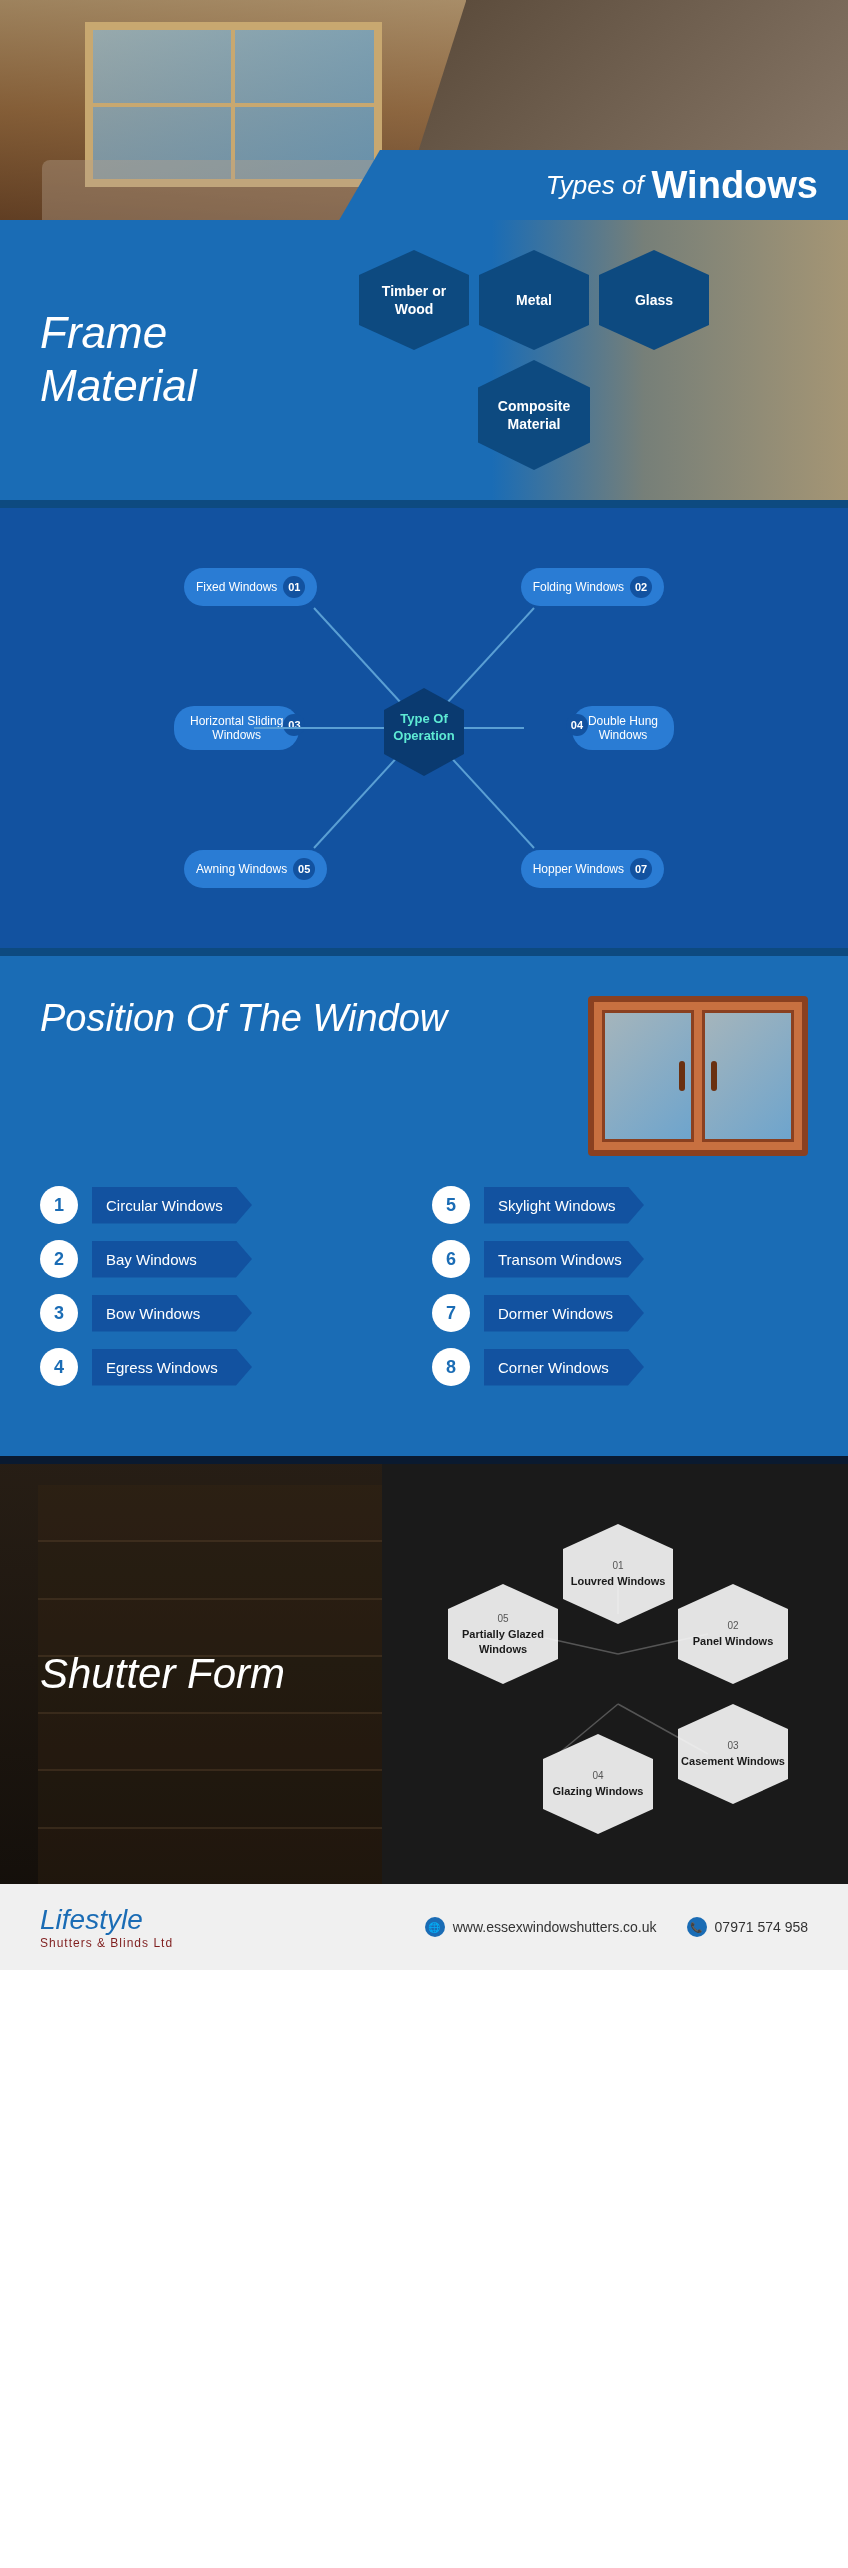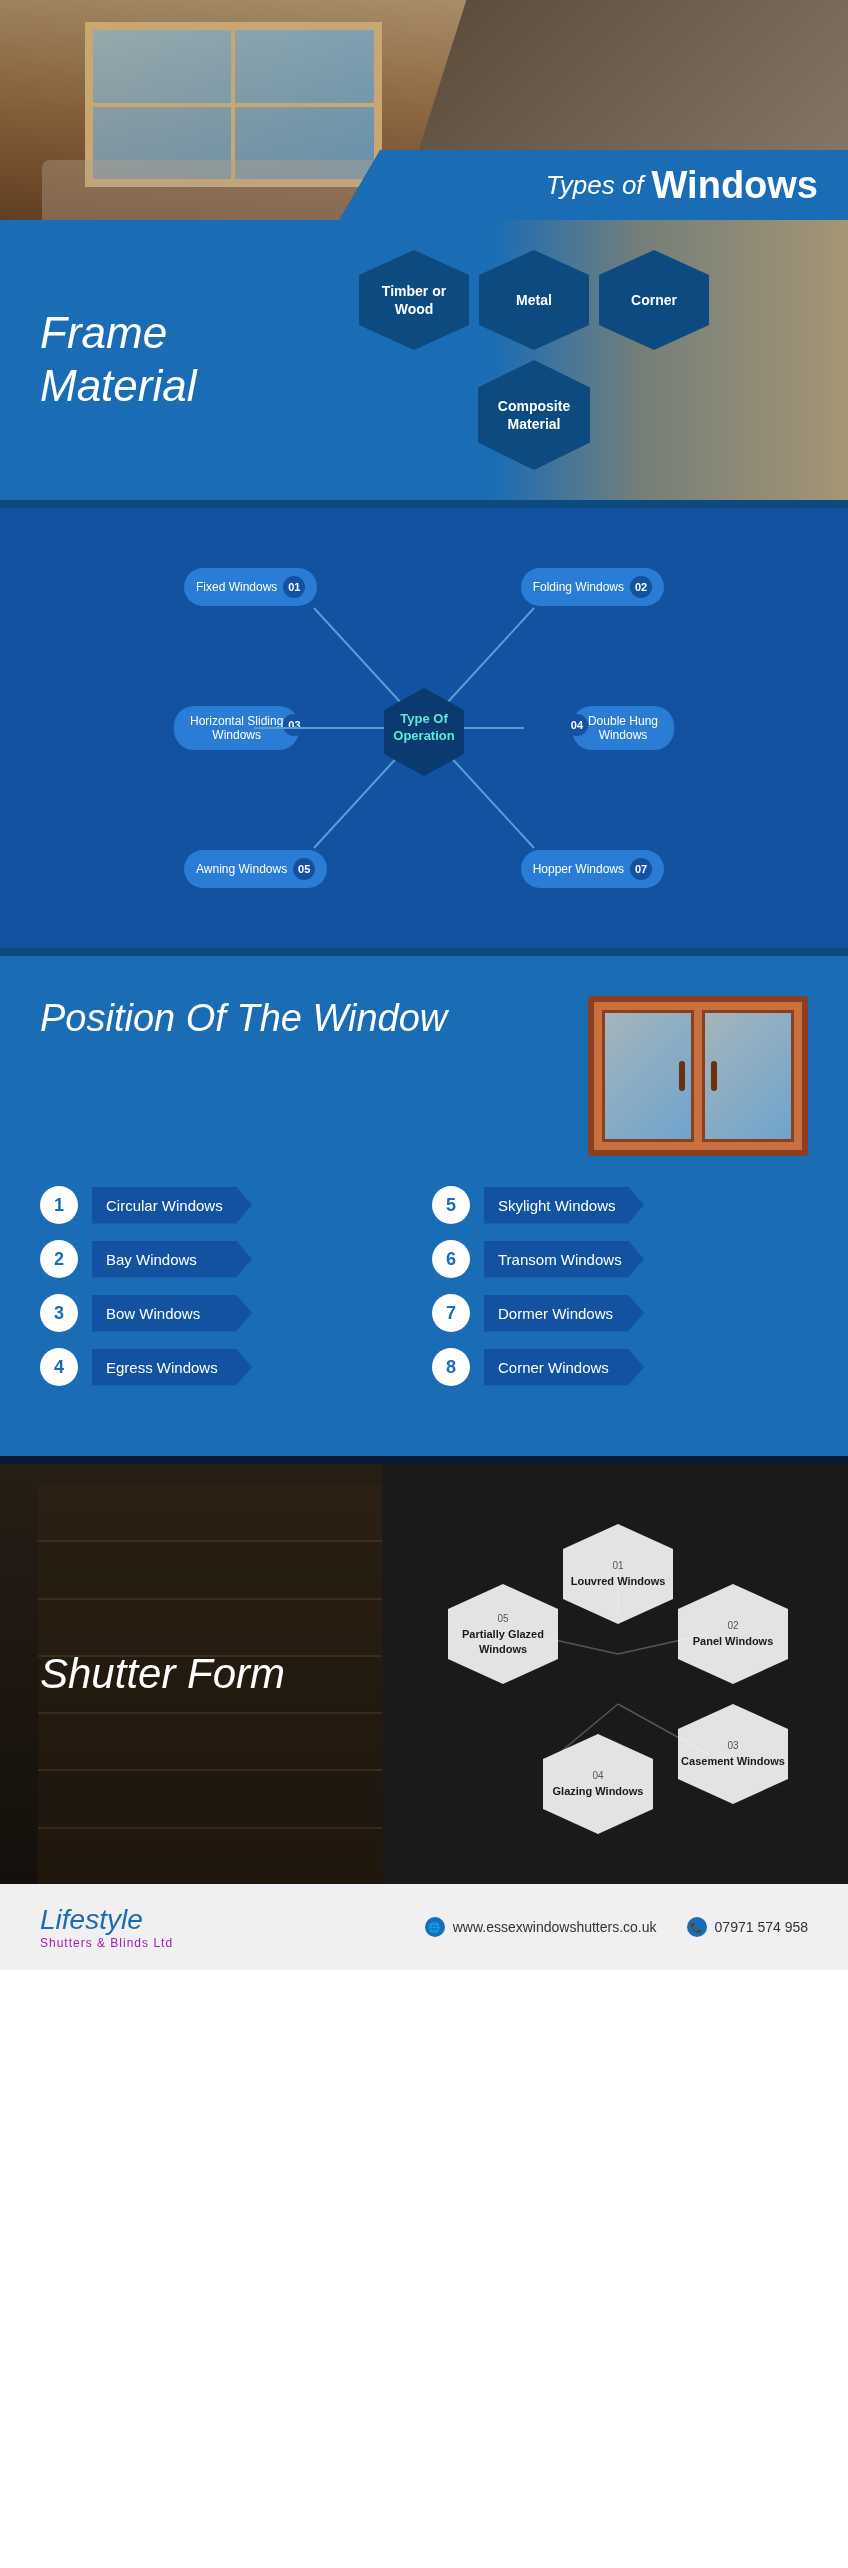--- a/index.html
+++ b/index.html
@@ -349,21 +349,21 @@
       flex-direction: column;
     }
     .footer-logo-brand {
       font-size: 28px;
       font-weight: 300;
       color: #1a6cb5;
       font-style: italic;
     }
     .footer-logo-sub {
       font-size: 12px;
-      color: #a21caf;
+      color: #7f1d1d;
       letter-spacing: 1px;
     }
     .footer-contact {
       display: flex;
       gap: 30px;
       align-items: center;
     }
     .footer-contact-item {
       display: flex;
       align-items: center;
@@ -414,21 +414,21 @@
   </div>
   <div class="frame-hexagons">
     <div class="hex-row">
       <div class="hexagon dark">
         <span>Timber or Wood</span>
       </div>
       <div class="hexagon dark">
         <span>Metal</span>
       </div>
       <div class="hexagon dark">
-        <span>Corner</span>
+        <span>Glass</span>
       </div>
     </div>
     <div class="hex-row">
       <div class="hexagon" style="background:#0d4a80;width:112px;height:110px;">
         <span>Composite Material</span>
       </div>
     </div>
   </div>
 </section>
 

